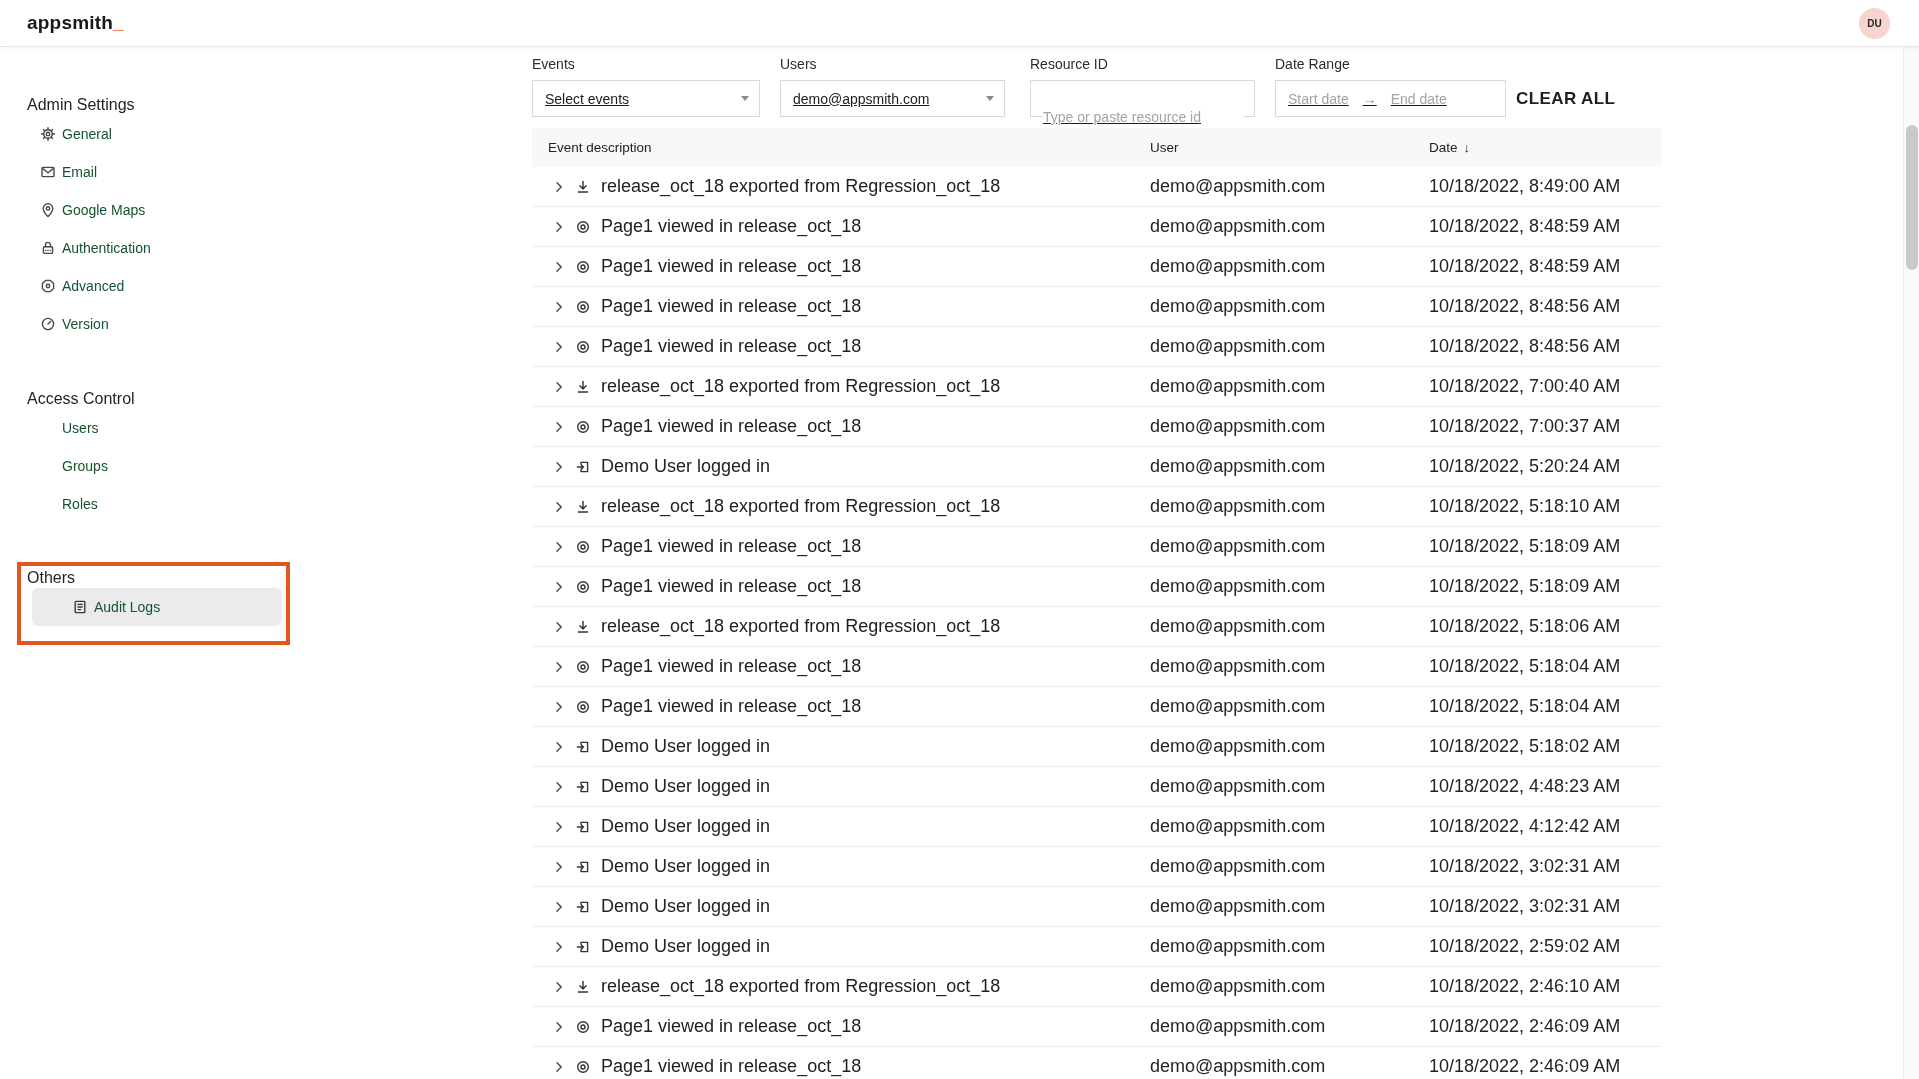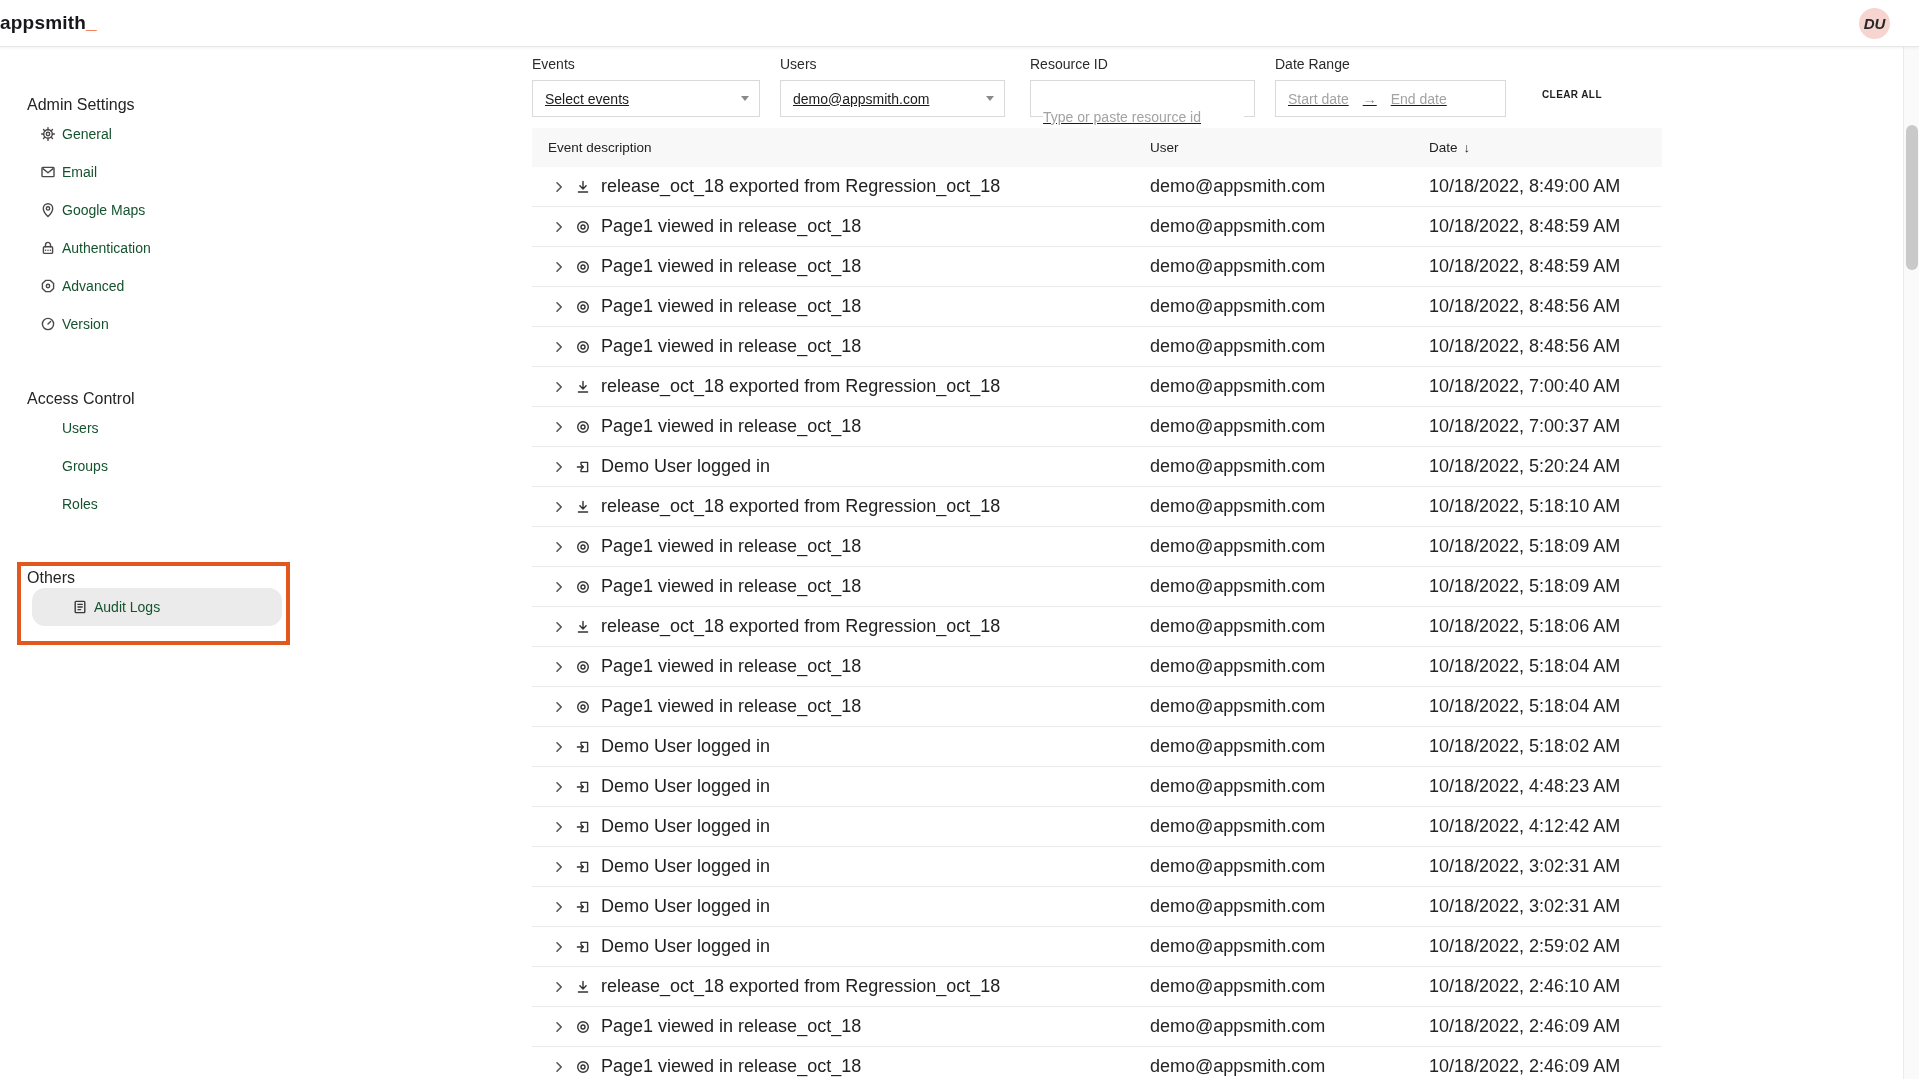--- a/index.html
+++ b/index.html
@@ -13,36 +13,36 @@
     --selbg:#ebebeb;
   }
   *{box-sizing:border-box;margin:0;padding:0;}
   html,body{width:1919px;height:1079px;overflow:hidden;background:#fff;
     font-family:"Liberation Sans",sans-serif;color:var(--text);}
 
   
   .topbar{position:absolute;left:0;top:0;width:1919px;height:47px;background:#fff;
     border-bottom:1px solid #e7e7e7;box-shadow:0 1px 3px rgba(0,0,0,.06);z-index:30;
     display:flex;align-items:center;}
-  .logo{font-size:19px;font-weight:700;letter-spacing:.2px;color:#17171c;cursor:pointer;}
+  .logo{margin-left:27px;font-size:19px;font-weight:700;letter-spacing:.2px;color:#17171c;cursor:pointer;}
   .logo .underscore{color:var(--accent);}
   .avatar{position:absolute;right:29px;top:8px;width:31px;height:31px;border-radius:50%;
     background:#f6d5d0;display:flex;align-items:center;justify-content:center;
-    font-size:15px;font-weight:600;color:#262626;cursor:pointer;font-style:italic;}
+    font-size:10px;font-weight:600;color:#262626;cursor:pointer;}
 
   
   .sidebar{position:absolute;left:0;top:47px;width:300px;}
   .section-title{padding-left:27px;font-size:16px;font-weight:400;color:#242424;height:20px;line-height:20px;}
   .st-1{margin-top:48px;}
   .st-2{margin-top:46px;}
   .st-3{margin-top:45px;}
   .nav-item{height:38px;display:flex;align-items:center;padding-left:40px;font-size:14px;color:#14532d;cursor:pointer;}
   .nav-item .nicon{width:16px;height:16px;margin-right:6px;display:inline-flex;}
   .nav-item.noicon{padding-left:62px;}
-  .nav-item.selected{margin-left:32px;width:250px;background:var(--selbg);border-radius:13px;}
+  .nav-item.selected{margin-left:32px;width:250px;background:var(--selbg);border-radius:6px;}
   .annotation-box{position:absolute;left:17px;top:515px;width:273px;height:83px;
     border:4px solid var(--highlight);pointer-events:none;z-index:20;}
 
   
   .main{position:absolute;left:532px;top:47px;width:1130px;}
   .filters{position:relative;height:81px;}
   .fgroup{position:absolute;top:8px;}
   .fg-events{left:0;width:228px;}
   .fg-users{left:248px;width:225px;}
   .fg-resource{left:498px;width:225px;}
@@ -50,21 +50,21 @@
   .flabel{font-size:14px;color:#2b2b2b;height:18px;line-height:18px;}
   .fbox{margin-top:7px;height:37px;border:1px solid var(--border);background:#fff;
     display:flex;align-items:center;padding:0 10px 0 12px;font-size:14px;color:var(--text);cursor:pointer;text-decoration:underline;}
   .fbox .val{flex:1;}
   .caret{width:0;height:0;border-left:4.5px solid transparent;border-right:4.5px solid transparent;
     border-top:5px solid #8a8a8a;}
   .fbox input{border:none;outline:none;width:100%;font-size:14px;font-family:inherit;color:var(--text);margin-top:37px;}
   .fbox input::placeholder{color:var(--muted);}
   .ph{color:var(--muted);}
   .dr-arrow{color:#8a8a8a;margin:0 14px;font-size:14px;}
-  .clear-all{position:absolute;left:1010px;top:42px;font-size:10px;font-weight:700;
+  .clear-all{position:absolute;left:984px;top:42px;font-size:17px;font-weight:700;
     letter-spacing:.4px;color:#1f1f1f;cursor:pointer;}
 
   
   .table{width:1130px;}
   .thead{display:grid;grid-template-columns:618px 279px 233px;height:39px;align-items:center;
     background:var(--headbg);font-size:13.5px;font-weight:500;color:#222;}
   .thead .h-desc{padding-left:16px;}
   .sort-arrow{margin-left:6px;font-size:13px;}
   .trow{display:grid;grid-template-columns:618px 279px 233px;height:40px;align-items:center;
     border-bottom:1px solid var(--rowline);font-size:18px;color:#212121;cursor:pointer;background:#fff;}

